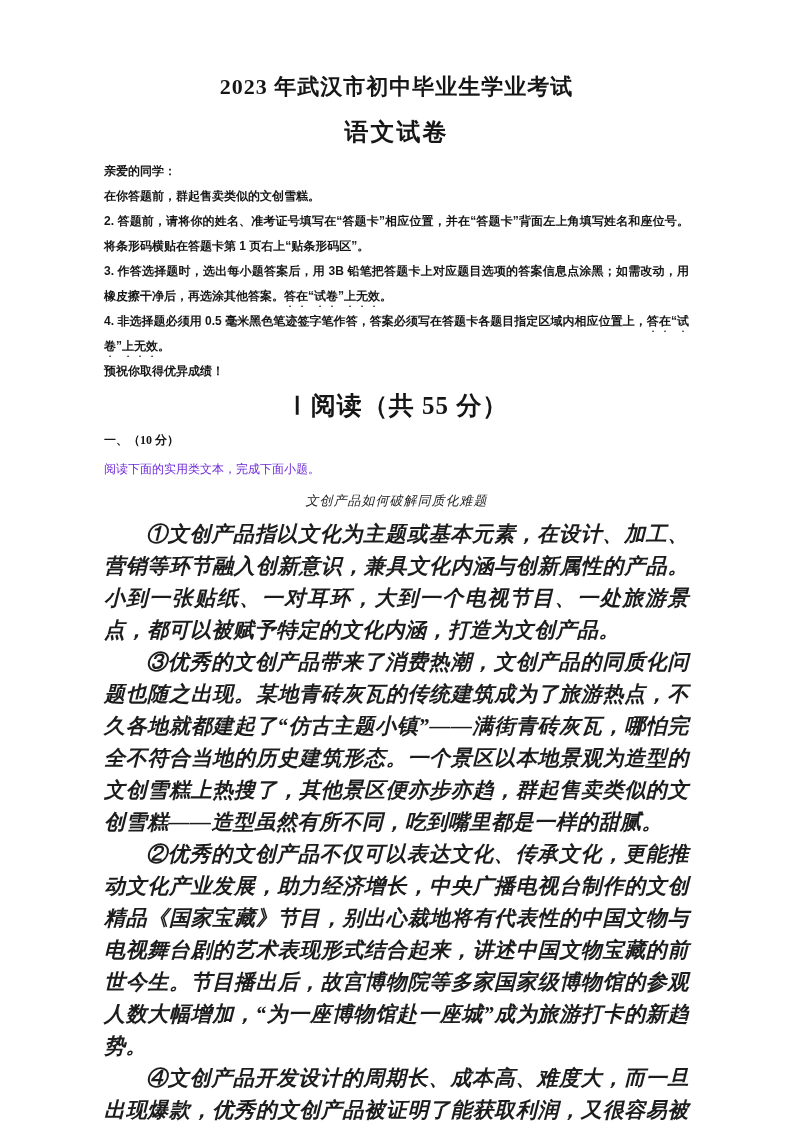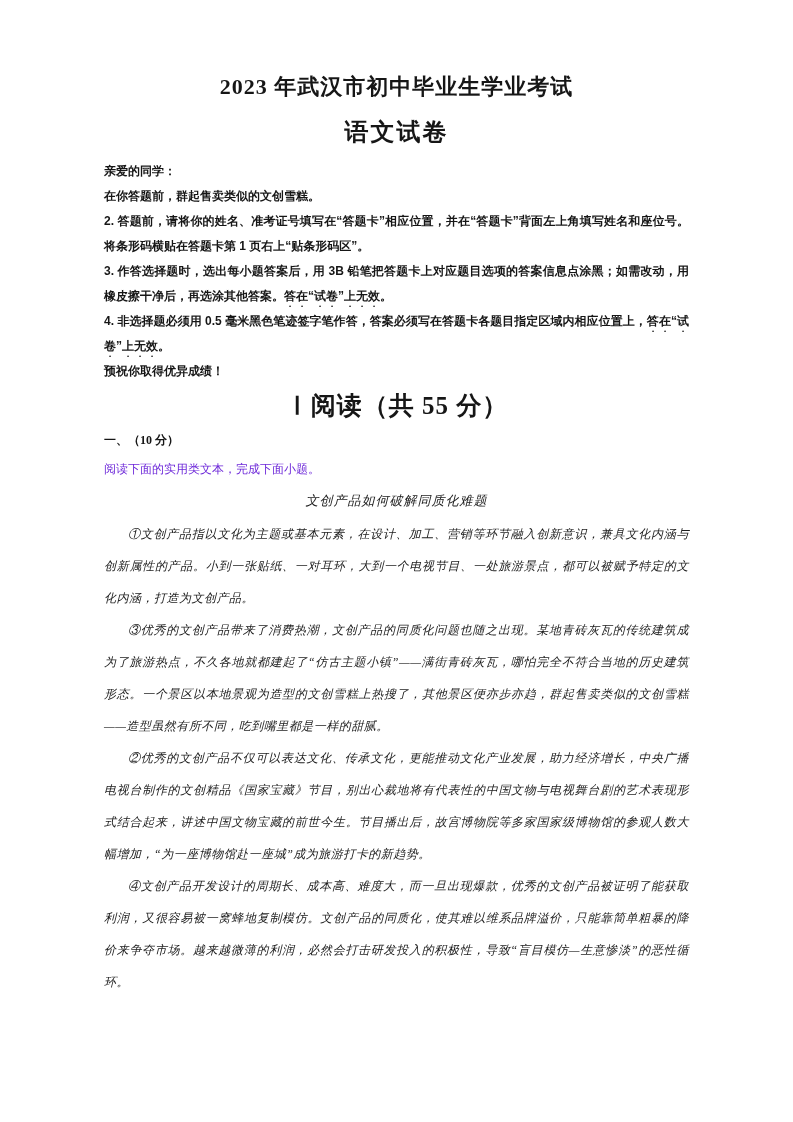--- a/index.html
+++ b/index.html
@@ -82,25 +82,26 @@
   .art-title {
     margin: 4px 0 2px 0;
     text-align: center;
     font-size: 13px;
     font-weight: normal;
     line-height: 30px;
     letter-spacing: 1px;
   }
   .art-p {
     margin: 0;
-    font-size: 12px;
+    font-size: 21px;
     line-height: 32px;
     text-align: justify;
     text-indent: 2em;
     letter-spacing: 0.5px;
+    font-weight: bold;
   }
 </style>
 </head>
 <body>
 
 <div class="page">
 
   <h1 class="doc-title">2023 年武汉市初中毕业生学业考试</h1>
   <h2 class="doc-subtitle">语文试卷</h2>
 

